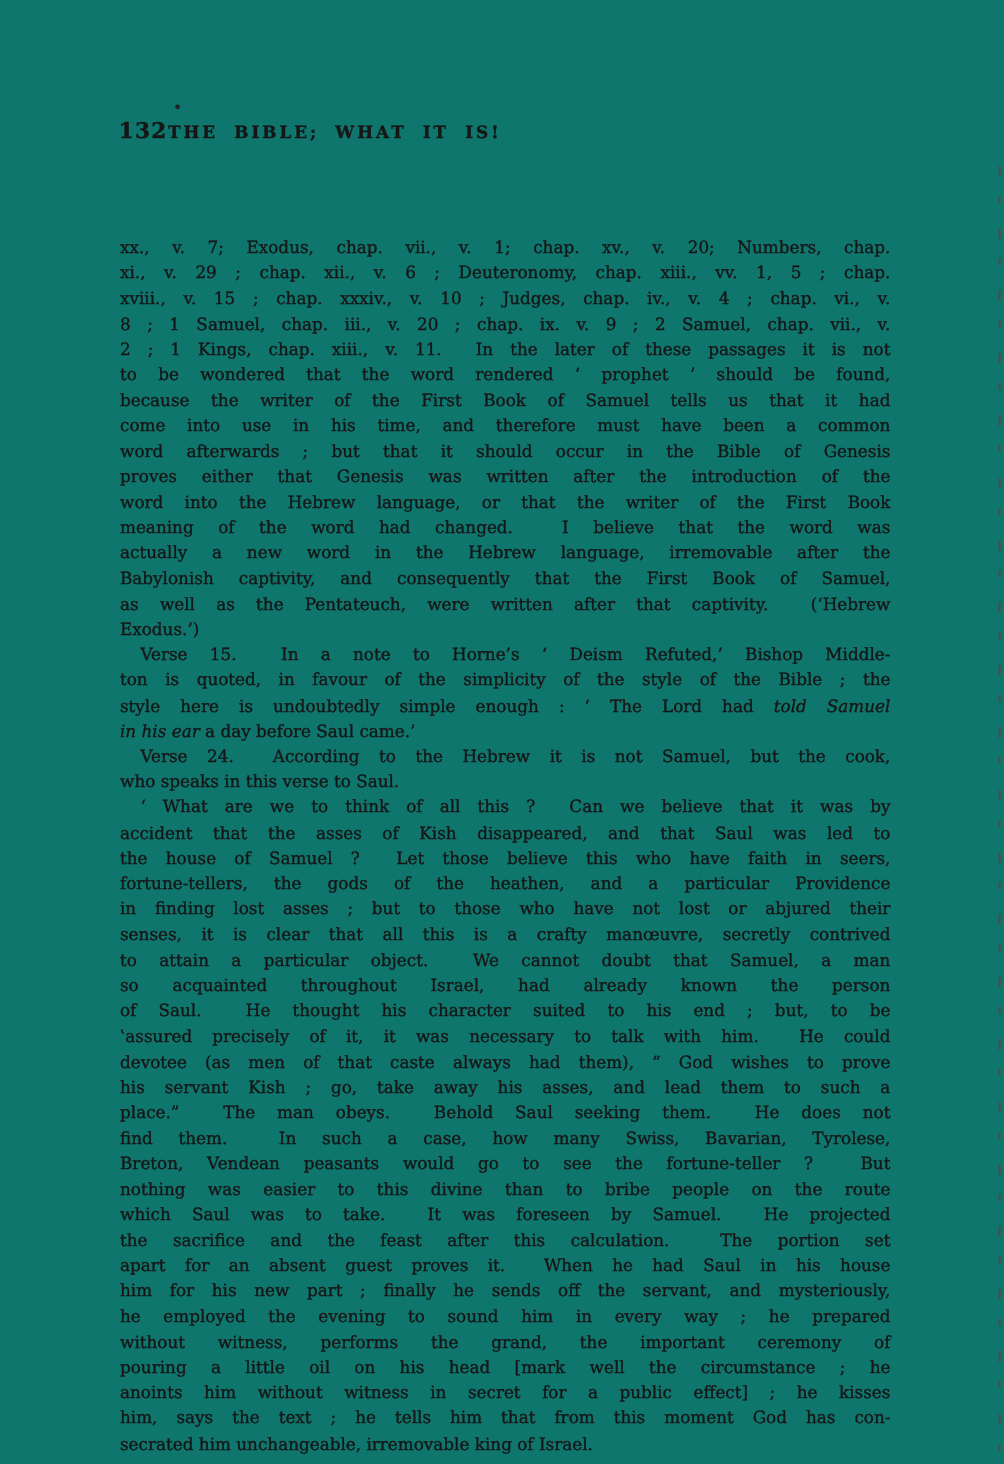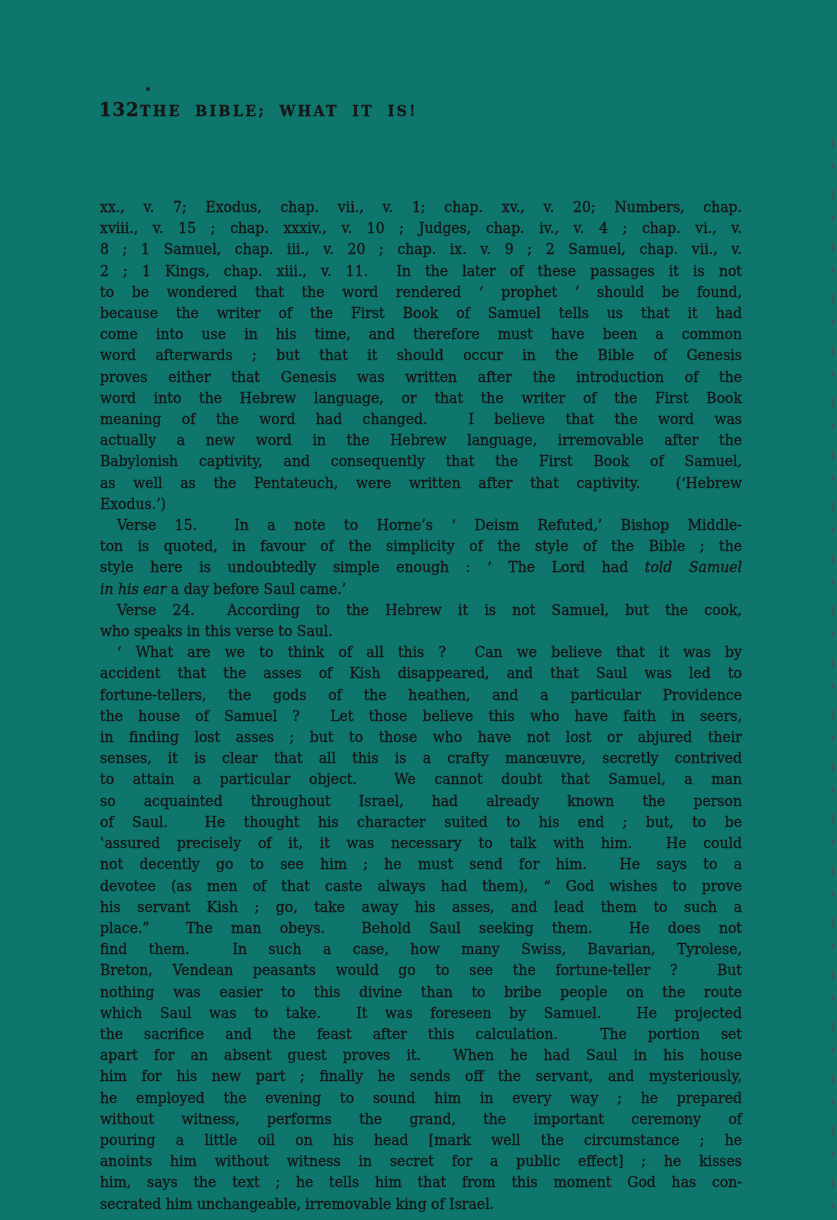--- a/index.html
+++ b/index.html
@@ -76,20 +76,21 @@
   <div class="ink-speck"></div>
   <div class="edge-marks"></div>
 
   <div class="page-number">132</div>
 
   <div class="running-title">THE BIBLE; WHAT IT IS!</div>
 
   <div class="text-block" id="text-block">
       <div class="paragraph">
         <div class="line">xx., v. 7; Exodus, chap. vii., v. 1; chap. xv., v. 20; Numbers, chap.</div>
+        <div class="line">xi., v. 29 ; chap. xii., v. 6 ; Deuteronomy, chap. xiii., vv. 1, 5 ; chap.</div>
         <div class="line">xviii., v. 15 ; chap. xxxiv., v. 10 ; Judges, chap. iv., v. 4 ; chap. vi., v.</div>
         <div class="line">8 ; 1 Samuel, chap. iii., v. 20 ; chap. ix. v. 9 ; 2 Samuel, chap. vii., v.</div>
         <div class="line">2 ; 1 Kings, chap. xiii., v. 11.&nbsp; In the later of these passages it is not</div>
         <div class="line">to be wondered that the word rendered ‘ prophet ’ should be found,</div>
         <div class="line">because the writer of the First Book of Samuel tells us that it had</div>
         <div class="line">come into use in his time, and therefore must have been a common</div>
         <div class="line">word afterwards ; but that it should occur in the Bible of Genesis</div>
         <div class="line">proves either that Genesis was written after the introduction of the</div>
         <div class="line">word into the Hebrew language, or that the writer of the First Book</div>
         <div class="line">meaning of the word had changed.&nbsp; I believe that the word was</div>
@@ -104,29 +105,28 @@
         <div class="line">style here is undoubtedly simple enough : ‘ The Lord had <i>told Samuel</i></div>
         <div class="line last"><i>in his ear</i> a day before Saul came.’</div>
       </div>
       <div class="paragraph">
         <div class="line indent">Verse 24.&nbsp; According to the Hebrew it is not Samuel, but the cook,</div>
         <div class="line last">who speaks in this verse to Saul.</div>
       </div>
       <div class="paragraph">
         <div class="line indent">‘ What are we to think of all this ?&nbsp; Can we believe that it was by</div>
         <div class="line">accident that the asses of Kish disappeared, and that Saul was led to</div>
+        <div class="line">the house of Samuel ?&nbsp; Let those believe this who have faith in seers,</div>
         <div class="line">fortune-tellers, the gods of the heathen, and a particular Providence</div>
-        <div class="line">the house of Samuel ?&nbsp; Let those believe this who have faith in seers,</div>
         <div class="line">in finding lost asses ; but to those who have not lost or abjured their</div>
         <div class="line">senses, it is clear that all this is a crafty manœuvre, secretly contrived</div>
         <div class="line">to attain a particular object.&nbsp; We cannot doubt that Samuel, a man</div>
         <div class="line">so acquainted throughout Israel, had already known the person</div>
         <div class="line">of Saul.&nbsp; He thought his character suited to his end ; but, to be</div>
         <div class="line">‛assured precisely of it, it was necessary to talk with him.&nbsp; He could</div>
-        <div class="line">not decently go to see him ; he must send for him.&nbsp; He says to a</div>
         <div class="line">devotee (as men of that caste always had them), “ God wishes to prove</div>
         <div class="line">his servant Kish ; go, take away his asses, and lead them to such a</div>
         <div class="line">place.”&nbsp; The man obeys.&nbsp; Behold Saul seeking them.&nbsp; He does not</div>
         <div class="line">find them.&nbsp; In such a case, how many Swiss, Bavarian, Tyrolese,</div>
         <div class="line">Breton, Vendean peasants would go to see the fortune-teller ?&nbsp; But</div>
         <div class="line">nothing was easier to this divine than to bribe people on the route</div>
         <div class="line">which Saul was to take.&nbsp; It was foreseen by Samuel.&nbsp; He projected</div>
         <div class="line">the sacrifice and the feast after this calculation.&nbsp; The portion set</div>
         <div class="line">apart for an absent guest proves it.&nbsp; When he had Saul in his house</div>
         <div class="line">him for his new part ; finally he sends off the servant, and mysteriously,</div>

